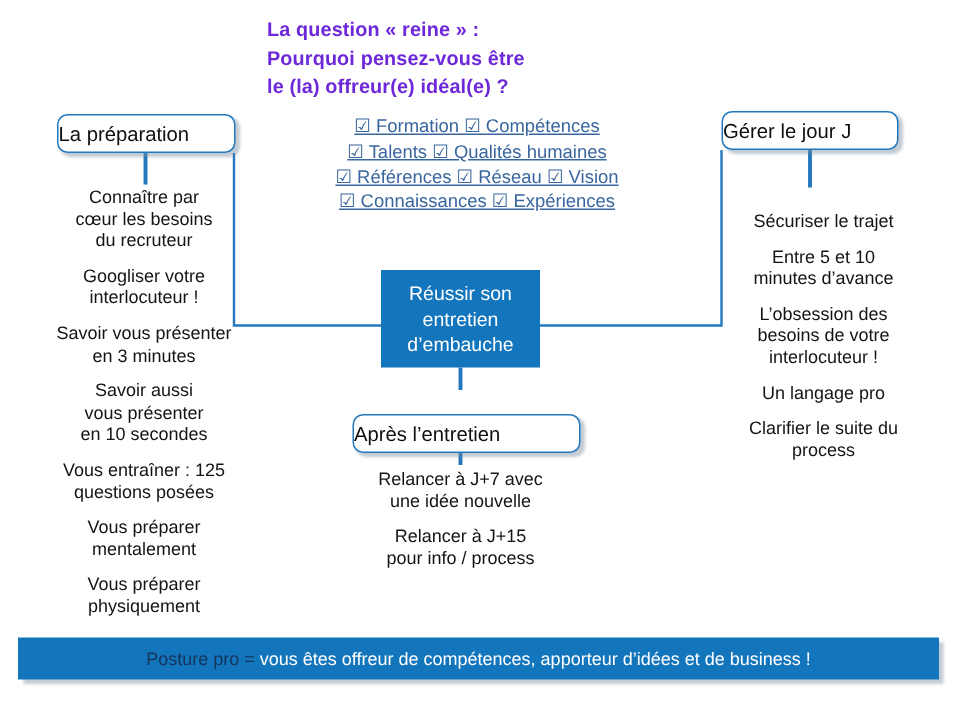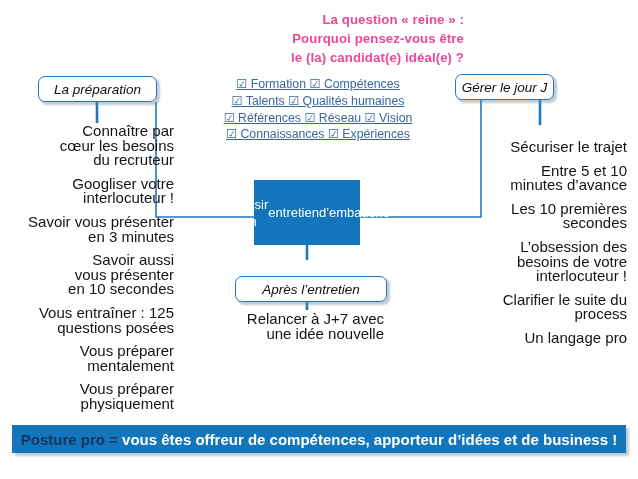--- a/index.html
+++ b/index.html
@@ -31,57 +31,56 @@
     height: 479px;
     pointer-events: none;
   }
 
   
   .title-block {
     position: absolute;
     left: 178px;
     top: 10px;
     width: 286px;
-    text-align: right;
+    text-align: left;
     font-size: 13.2px;
     font-weight: bold;
     line-height: 19px;
-    color: #ec4899;
+    color: #6d28d9;
     letter-spacing: .1px;
   }
   .title-block div { white-space: nowrap; }
 
   
   .pill {
     position: absolute;
     background: #ffffff;
     border: 1.6px solid #2378bd;
     border-radius: 7px;
     box-shadow: 2.5px 2.5px 2px rgba(120,140,160,0.45);
     display: flex;
     align-items: center;
-    justify-content: center;
     font-size: 13.5px;
     color: #0f0f0f;
     box-sizing: border-box;
-    font-style: italic;
   }
   #pill-preparation { left: 38px;  top: 76px;  width: 119px; height: 26px; }
-  #pill-jourj       { left: 455px; top: 74px;  width: 99px; height: 26px; }
+  #pill-jourj       { left: 481px; top: 74px;  width: 118px; height: 26px; }
   #pill-apres       { left: 235px; top: 276px; width: 152px; height: 26px; }
 
   
   #center-box {
     position: absolute;
     left: 254px;
     top: 180px;
     width: 106px;
     height: 65px;
     background: #1375bc;
     display: flex;
+    flex-direction: column;
     align-items: center;
     justify-content: center;
     color: #ffffff;
     font-size: 13px;
     line-height: 17px;
     text-align: center;
     box-sizing: border-box;
   }
 
   
@@ -94,22 +93,22 @@
     font-size: 12.3px;
     line-height: 16.8px;
     color: #3a66a0;
     text-decoration: underline;
   }
   #checklist .line { white-space: nowrap; }
 
   
   .notes {
     position: absolute;
-    text-align: right;
-    font-size: 15px;
+    text-align: center;
+    font-size: 12px;
     line-height: 14.6px;
     color: #141414;
   }
   .notes .note { margin-bottom: 9px; }
   .notes .note:last-child { margin-bottom: 0; }
 
   #notes-left   { left: 18px;  top: 124px; width: 156px; }
   #notes-right  { left: 471px; top: 128px; width: 156px; margin-top: 12px; }
   #notes-bottom { left: 230px; top: 312px; width: 154px; }
 
@@ -121,24 +120,23 @@
     width: 614px;
     height: 28px;
     background: #1375bc;
     box-shadow: 3px 3px 2px rgba(120,140,160,0.45);
     display: flex;
     align-items: center;
     justify-content: center;
     box-sizing: border-box;
   }
   #banner .banner-text {
-    font-size: 15px;
+    font-size: 12px;
     color: #ffffff;
     white-space: nowrap;
-    font-weight: bold;
   }
   #banner .banner-lead {
     color: #16355c;
   }
 </style>
 </head>
 <body>
 
 <div id="canvas">
 
@@ -153,21 +151,21 @@
     <path d="M540 100 L540 125" fill="none" stroke="#2378bd" stroke-width="2.6"></path>
 
     <path d="M307 245 L307 260" fill="none" stroke="#2378bd" stroke-width="2.6"></path>
 
     <path d="M307 286 L307 310" fill="none" stroke="#2378bd" stroke-width="2.6"></path>
   </svg>
 
   <div class="title-block">
     <div>La question « reine » :</div>
     <div>Pourquoi pensez-vous être</div>
-    <div>le (la) candidat(e) idéal(e) ?</div>
+    <div>le (la) offreur(e) idéal(e) ?</div>
   </div>
 
   <div id="checklist">
     <div class="line">☑   Formation  ☑   Compétences</div>
     <div class="line">☑ Talents ☑ Qualités  humaines</div>
     <div class="line">☑ Références ☑ Réseau ☑ Vision</div>
     <div class="line">☑ Connaissances ☑ Expériences</div>
   </div>
 
   <div class="pill" id="pill-preparation">
@@ -194,27 +192,27 @@
     <div class="note">Savoir vous présenter<br>en 3 minutes</div>
     <div class="note">Savoir aussi<br>vous présenter<br>en 10 secondes</div>
     <div class="note">Vous entraîner : 125<br>questions posées</div>
     <div class="note">Vous préparer<br>mentalement</div>
     <div class="note">Vous préparer<br>physiquement</div>
   </div>
 
   <div class="notes" id="notes-right">
     <div class="note">Sécuriser le trajet</div>
     <div class="note">Entre 5 et 10<br>minutes d’avance</div>
-    <div class="note">Les 10 premières<br>secondes</div>
     <div class="note">L’obsession des<br>besoins de votre<br>interlocuteur !</div>
+    <div class="note">Un langage pro</div>
     <div class="note">Clarifier le suite du<br>process</div>
-    <div class="note">Un langage pro</div>
   </div>
 
   <div class="notes" id="notes-bottom">
     <div class="note">Relancer à J+7 avec<br>une idée nouvelle</div>
+    <div class="note">Relancer à J+15<br>pour info / process</div>
   </div>
 
   <div id="banner">
     <div class="banner-text"><span class="banner-lead">Posture pro = </span><span>vous êtes offreur de compétences, apporteur d’idées et de business !</span></div>
   </div>
 
 </div>
 
 </body></html>

